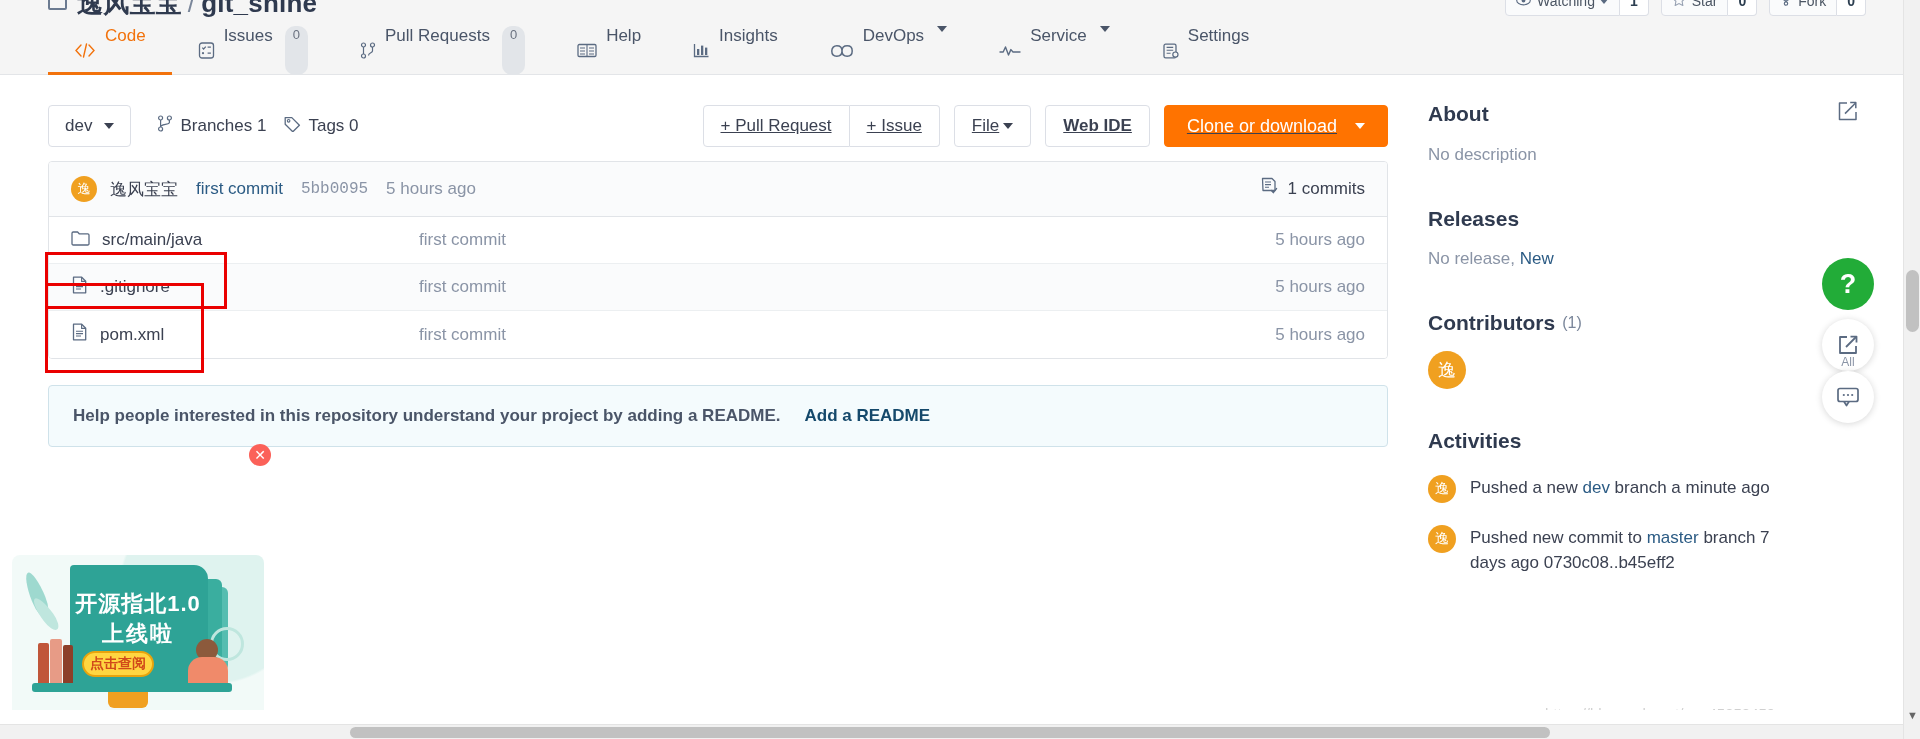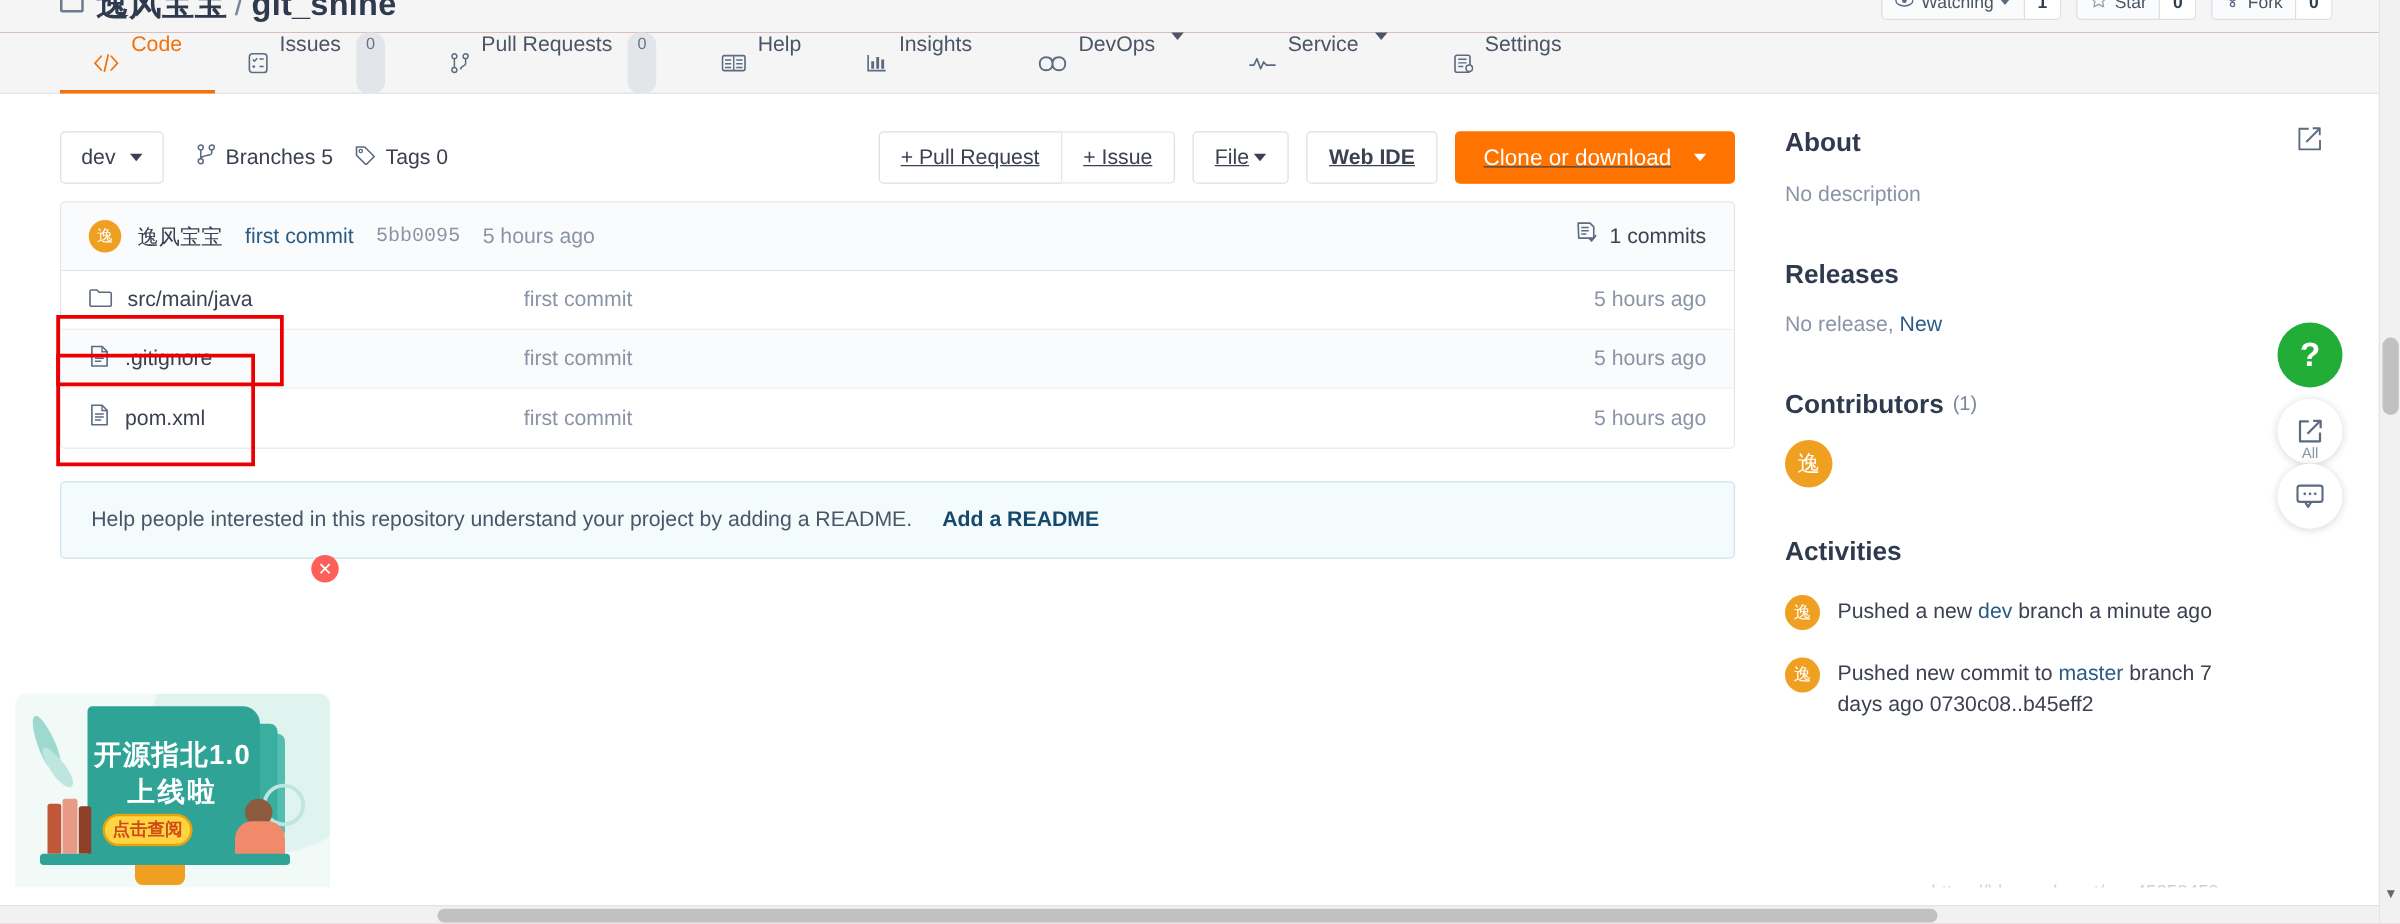--- a/index.html
+++ b/index.html
@@ -129,21 +129,21 @@
   .frow.alt { background: #fafbfc; }
   .frow:last-child { border-bottom: none; }
   .fname { display: flex; align-items: center; gap: 12px; width: 330px; color: #3b4151; cursor: pointer; }
   .fmsg { flex: 1; color: #8a94a6; padding-left: 18px; }
   .ftime { color: #8a94a6; width: 150px; text-align: right; }
 
   
   .readme-note {
     margin-top: 26px; border: 1px solid #cfe2ea; border-radius: 4px;
     background: #f4fbfd; height: 62px; display: flex; align-items: center;
-    padding: 0 24px; font-size: 17px; color: #4a5568;
+    padding: 0 24px; font-size: 17px; color: #4a5568; font-weight: bold;
   }
   .readme-note b { color: #15496b; margin-left: 24px; }
 
   
   .side-h {
     font-size: 21px; font-weight: bold; color: #2f3a4f;
     display: flex; align-items: center;
   }
   .side-h .cnt { font-size: 16px; font-weight: normal; color: #7a869a; margin-left: 7px; }
   .side-sub { font-size: 17px; color: #8a94a6; }
@@ -381,21 +381,21 @@
         </div>
         <div class="meta-link">
           <span>
             <svg width="16" height="17" viewBox="0 0 16 17">
                 <circle cx="3.6" cy="3" r="2" fill="none" stroke="#5b6b82" stroke-width="1.2"></circle>
                 <circle cx="3.6" cy="14" r="2" fill="none" stroke="#5b6b82" stroke-width="1.2"></circle>
                 <circle cx="12.4" cy="3" r="2" fill="none" stroke="#5b6b82" stroke-width="1.2"></circle>
                 <path d="M3.6 5v7M12.4 5v2.4c0 2.6-8.8 1.4-8.8 4.6" fill="none" stroke="#5b6b82" stroke-width="1.2"></path>
               </svg>
           </span>
-          <span>Branches 5</span>
+          <span>Branches 1</span>
         </div>
         <div class="meta-link" style="margin-left:18px;">
           <span>
             <svg width="17" height="16" viewBox="0 0 17 16">
                 <path d="M1.2 8.2V1.6h6.6l7.6 7.6-6.6 6.6z" fill="none" stroke="#5b6b82" stroke-width="1.3" stroke-linejoin="round"></path>
                 <circle cx="4.6" cy="4.8" r="1.3" fill="none" stroke="#5b6b82" stroke-width="1.1"></circle>
               </svg>
           </span>
           <span>Tags 0</span>
         </div>

